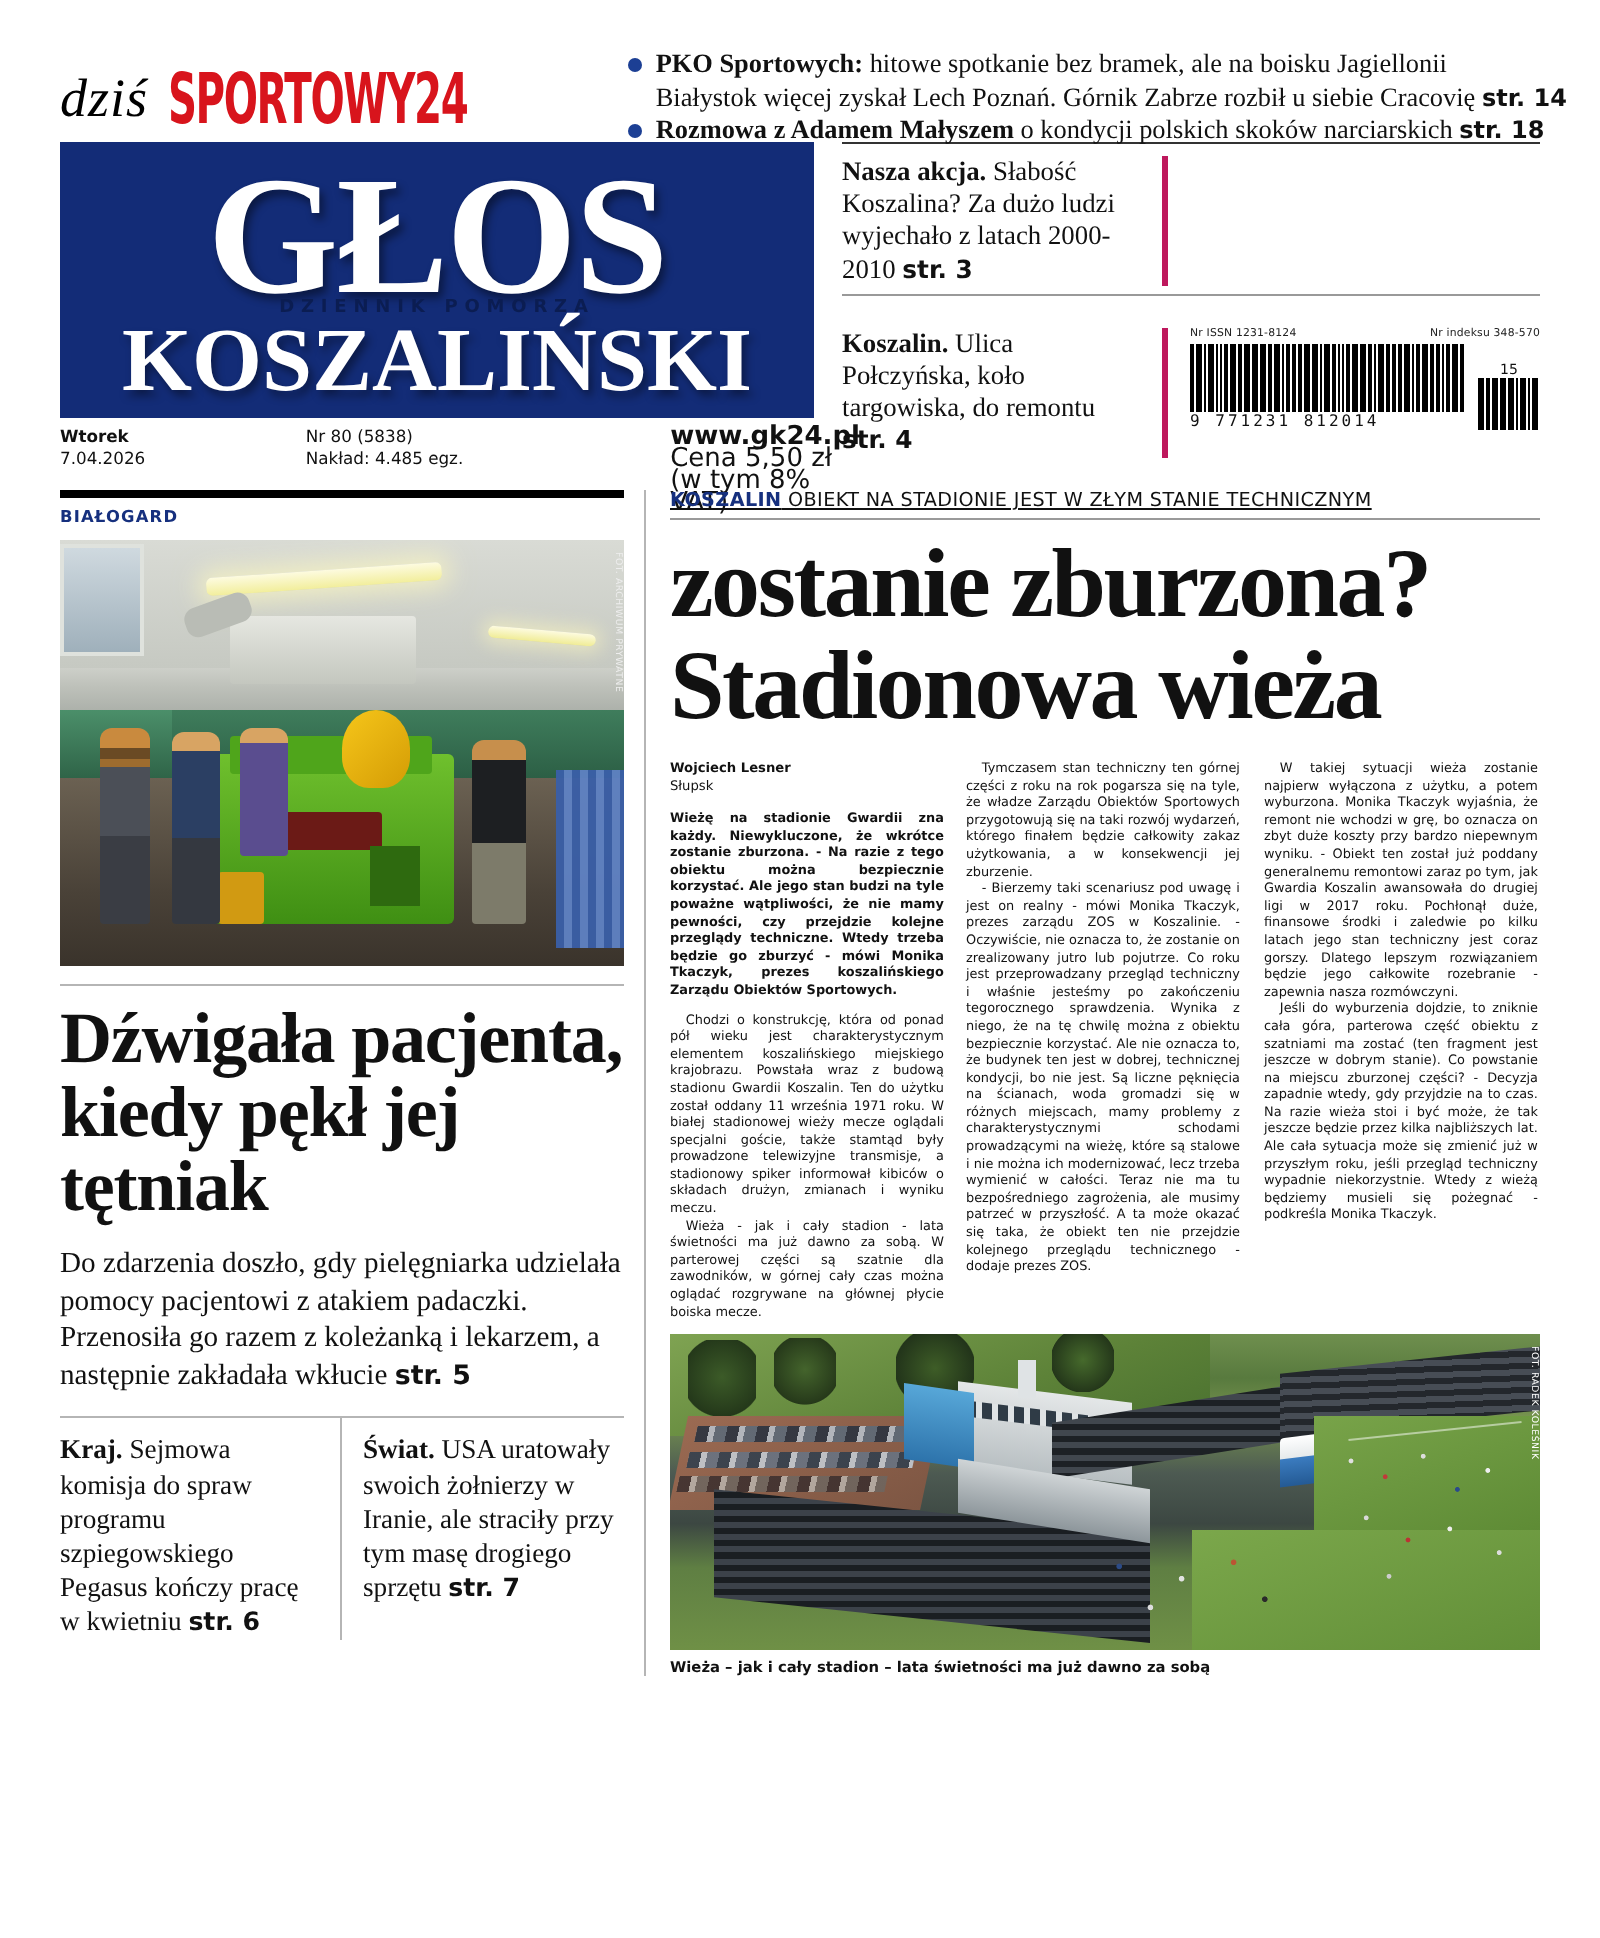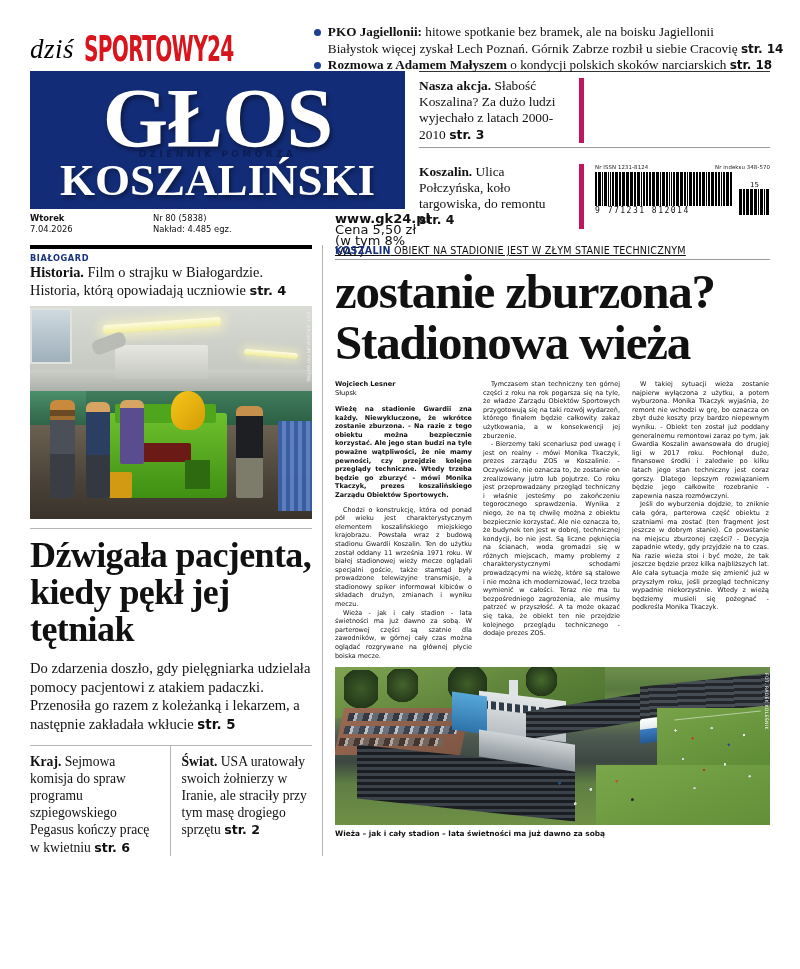--- a/index.html
+++ b/index.html
@@ -54,21 +54,21 @@
   .flag-kosz{
     font-family:"Liberation Serif",serif;font-weight:bold;color:#fff;
     font-size:45px;line-height:44px;letter-spacing:0px;
     text-shadow:2px 3px 4px rgba(0,0,0,.4);
   }
 
   .topright{flex:1;display:flex;flex-direction:column;padding-left:14px;}
   .tr-rule{border-top:1.5px solid #333;}
   .tr-top{display:flex;flex:1;padding-top:6px;}
   .tr-bottom{display:flex;flex:1;padding-top:16px;border-top:1px solid #999;margin-top:4px;}
-  .tr-cellA{width:150px;padding-right:10px;border-right:5px solid #be185d;}
+  .tr-cellA{width:150px;padding-right:10px;border-right:3px solid #be185d;}
   .tr-cellB{flex:1;padding-left:11px;}
   .brief{font-family:"Liberation Serif",serif;font-size:13.4px;line-height:16.2px;}
   .brief b{font-weight:bold;}
   .brief .pg{font-size:12.4px;}
 
   .issn-row{display:flex;justify-content:space-between;font-family:"DejaVu Sans",sans-serif;font-size:5.4px;color:#222;letter-spacing:.1px;margin-bottom:2px;}
   .barcode-wrap{display:flex;align-items:flex-end;gap:6px;}
   .barcode{height:34px;display:flex;align-items:flex-end;}
   .barcode i{display:block;background:#000;height:34px;margin-right:1px;}
   .bc-digits{font-family:"DejaVu Sans Mono",monospace;font-size:8px;letter-spacing:1.5px;margin-top:0px;}
@@ -152,21 +152,21 @@
 </head>
 <body>
 
 <div class="page">
 
   <div class="promo">
     <div class="promo-dzis">dziś</div>
     <div class="promo-logo">SPORTOWY24</div>
     <div class="promo-items">
       <div class="promo-line">
-        <span class="bullet"></span><b>PKO Jagiellonii:</b><span> hitowe spotkanie bez bramek, ale na boisku Jagiellonii</span>
+        <span class="bullet"></span><b>PKO Sportowych:</b><span> hitowe spotkanie bez bramek, ale na boisku Jagiellonii</span>
       </div>
       <div class="promo-line cont">
         <span>Białystok więcej zyskał Lech Poznań. Górnik Zabrze rozbił u siebie Cracovię </span><span class="pg">str. 14</span>
       </div>
       <div class="promo-line">
         <span class="bullet"></span><b>Rozmowa z Adamem Małyszem</b><span> o kondycji polskich skoków narciarskich </span><span class="pg">str. 18</span>
       </div>
     </div>
   </div>
 
@@ -276,23 +276,20 @@
       <b>www.gk24.pl</b><br>
       <span>Cena 5,50 zł (w tym 8% VAT)</span>
     </div>
   </div>
 
   <div class="body-grid">
 
     <div class="col-left">
       <div class="blackbar"></div>
       <div class="kicker-region">BIAŁOGARD</div>
-      <div class="lead-left">
-        <b>Historia.</b><span> Film o strajku w Białogardzie. Historia, którą opowiadają uczniowie </span><span class="pg">str. 4</span>
-      </div>
 
       <div class="photo" style="height:213px;margin-top:7px;">
         <div class="scene-shop">
 
           <div style="position:absolute;left:0;top:0;width:100%;height:30%;background:linear-gradient(180deg,#d9dbd5,#c6c9c2);"></div>
           <div style="position:absolute;left:26%;top:7%;width:42%;height:9px;background:linear-gradient(180deg,#fdfbe0,#f2ee9c);transform:rotate(-4deg);border-radius:3px;box-shadow:0 0 12px 4px rgba(255,250,190,.65);"></div>
           <div style="position:absolute;left:76%;top:21%;width:19%;height:6px;background:linear-gradient(180deg,#fdfbe0,#f0ec96);transform:rotate(5deg);border-radius:3px;box-shadow:0 0 9px 3px rgba(255,250,190,.55);"></div>
           <div style="position:absolute;left:30%;top:18%;width:33%;height:16%;background:linear-gradient(180deg,#e6e7e1,#c4c7bf);border-radius:2px;"></div>
           <div style="position:absolute;left:22%;top:14%;width:12%;height:7%;background:#b9bcb5;transform:rotate(-20deg);border-radius:6px;"></div>
           <div style="position:absolute;left:0;top:1%;width:15%;height:26%;background:linear-gradient(180deg,#cfd9df,#9fb0bb);border:2px solid #dfe2dd;box-sizing:border-box;"></div>
@@ -326,21 +323,21 @@
       </div>
       <div class="deck">
         <span>Do zdarzenia doszło, gdy pielęgniarka udzielała pomocy pacjentowi z atakiem padaczki. Przenosiła go razem z koleżanką i lekarzem, a następnie zakładała wkłucie </span><span class="pg">str. 5</span>
       </div>
 
       <div class="two-briefs">
         <div class="tb">
           <b>Kraj.</b><span> Sejmowa komisja do spraw programu szpiegowskiego Pegasus kończy pracę w kwietniu </span><span class="pg">str. 6</span>
         </div>
         <div class="tb">
-          <b>Świat.</b><span> USA uratowały swoich żołnierzy w Iranie, ale straciły przy tym masę drogiego sprzętu </span><span class="pg">str. 2</span>
+          <b>Świat.</b><span> USA uratowały swoich żołnierzy w Iranie, ale straciły przy tym masę drogiego sprzętu </span><span class="pg">str. 7</span>
         </div>
       </div>
     </div>
 
     <div class="col-right">
       <div class="main-kicker main-kicker-rule">
         <b>KOSZALIN</b><span> OBIEKT NA STADIONIE JEST W ZŁYM STANIE TECHNICZNYM</span>
       </div>
       <div class="h1">
         <div>zostanie zburzona?</div>

